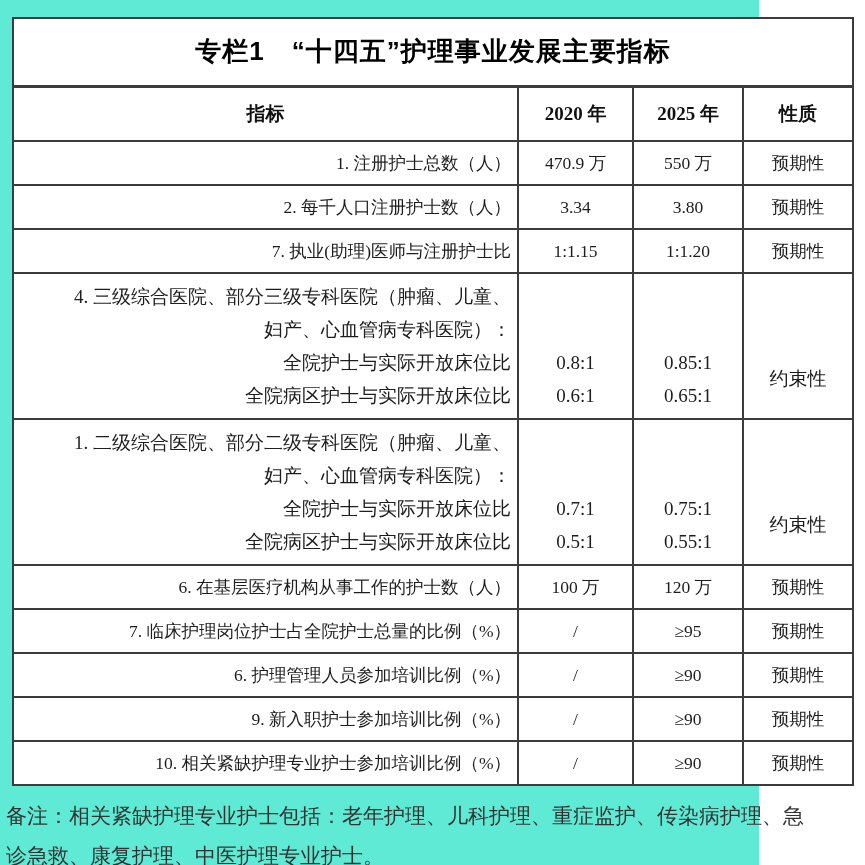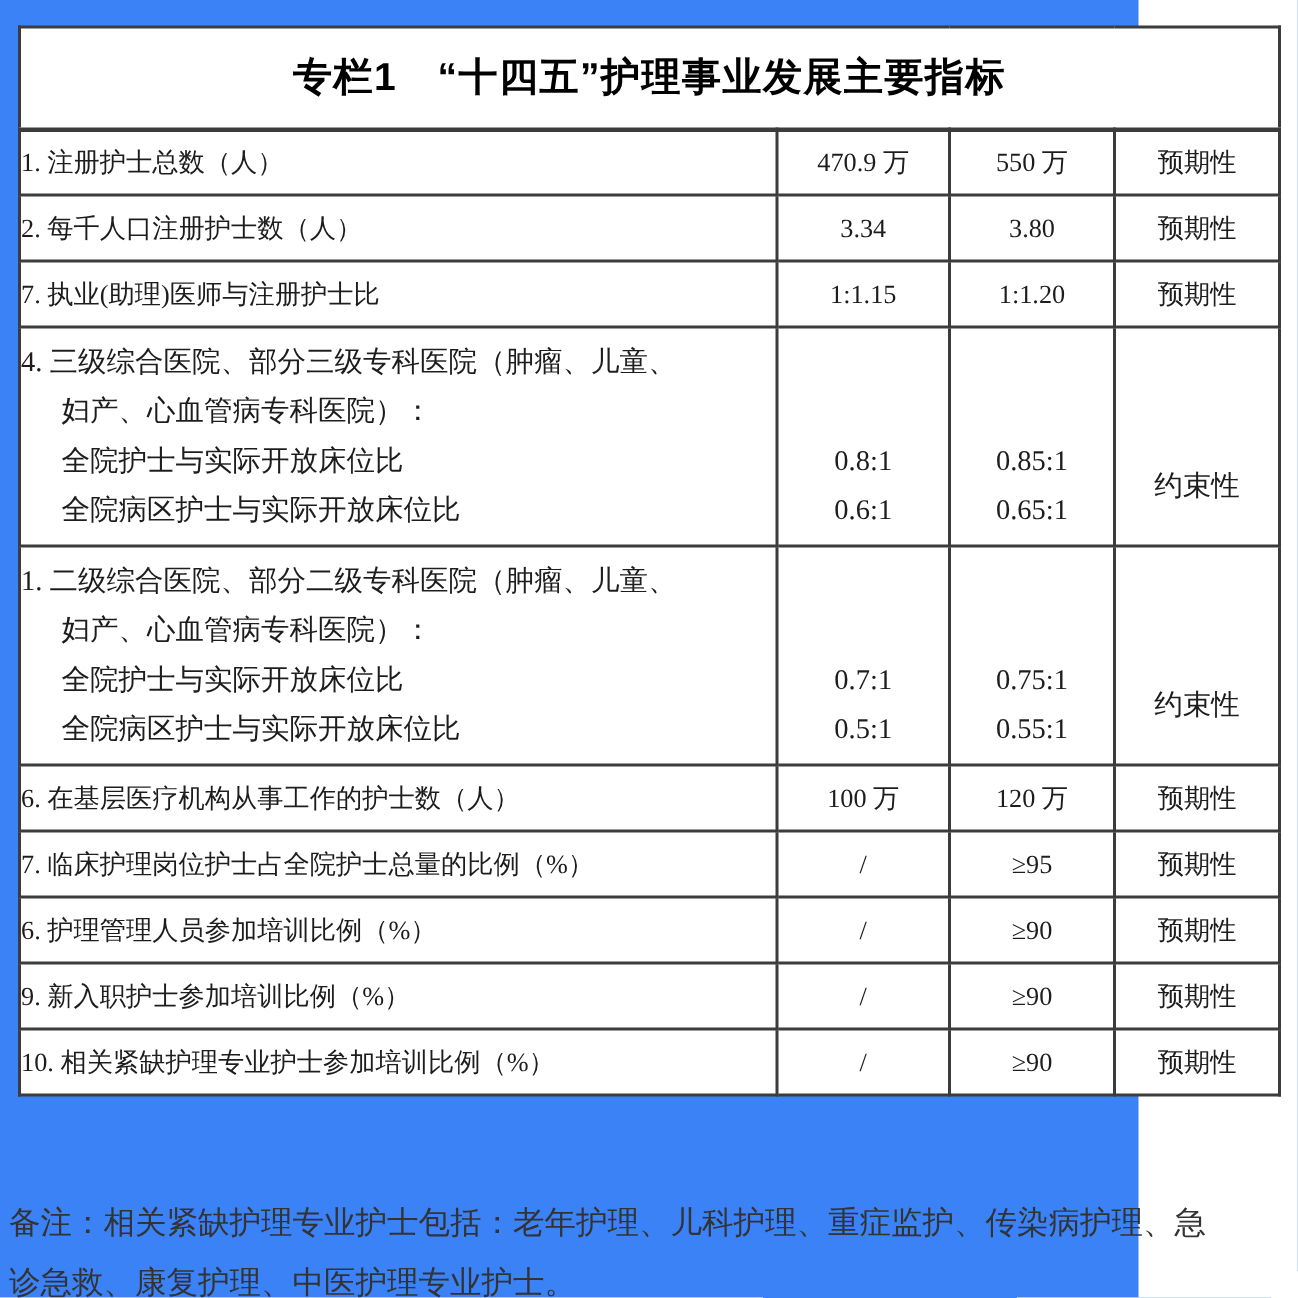--- a/index.html
+++ b/index.html
@@ -7,21 +7,21 @@
     padding: 0;
     background: #ffffff;
     width: 865px;
     height: 865px;
     overflow: hidden;
   }
   .page {
     position: relative;
     width: 759px;
     height: 865px;
-    background: #3b82f6;
+    background: #5eead4;
     font-family: "Liberation Serif", "DejaVu Serif", serif;
     color: #1d1d1f;
   }
   table.spec-table {
     position: absolute;
     left: 12px;
     top: 17px;
     width: 840px;
     border-collapse: collapse;
     table-layout: fixed;
@@ -57,21 +57,21 @@
     font-size: 19px;
     color: #111111;
   }
 
   tr.data-row td {
     height: 44px;
     font-size: 17.5px;
     vertical-align: middle;
   }
   td.ind {
-    text-align: left;
+    text-align: right;
     padding-left: 0;
     padding-right: 6px;
   }
   td.val, td.nat {
     text-align: center;
   }
 
   
   tr.multi-row td {
     font-size: 19px;
@@ -128,20 +128,26 @@
         <col class="c2">
         <col class="c3">
         <col class="c4">
       </colgroup>
 
     <tbody>
         <tr class="title-row">
       <td colspan="4">专栏1　“十四五”护理事业发展主要指标</td>
     </tr>
 
+    <tr class="head-row">
+      <th>指标</th>
+      <th>2020 年</th>
+      <th>2025 年</th>
+      <th>性质</th>
+    </tr>
 
     <tr class="data-row">
       <td class="ind">1. 注册护士总数（人）</td>
       <td class="val">470.9 万</td>
       <td class="val">550 万</td>
       <td class="nat">预期性</td>
     </tr>
 
     <tr class="data-row">
       <td class="ind">2. 每千人口注册护士数（人）</td>

